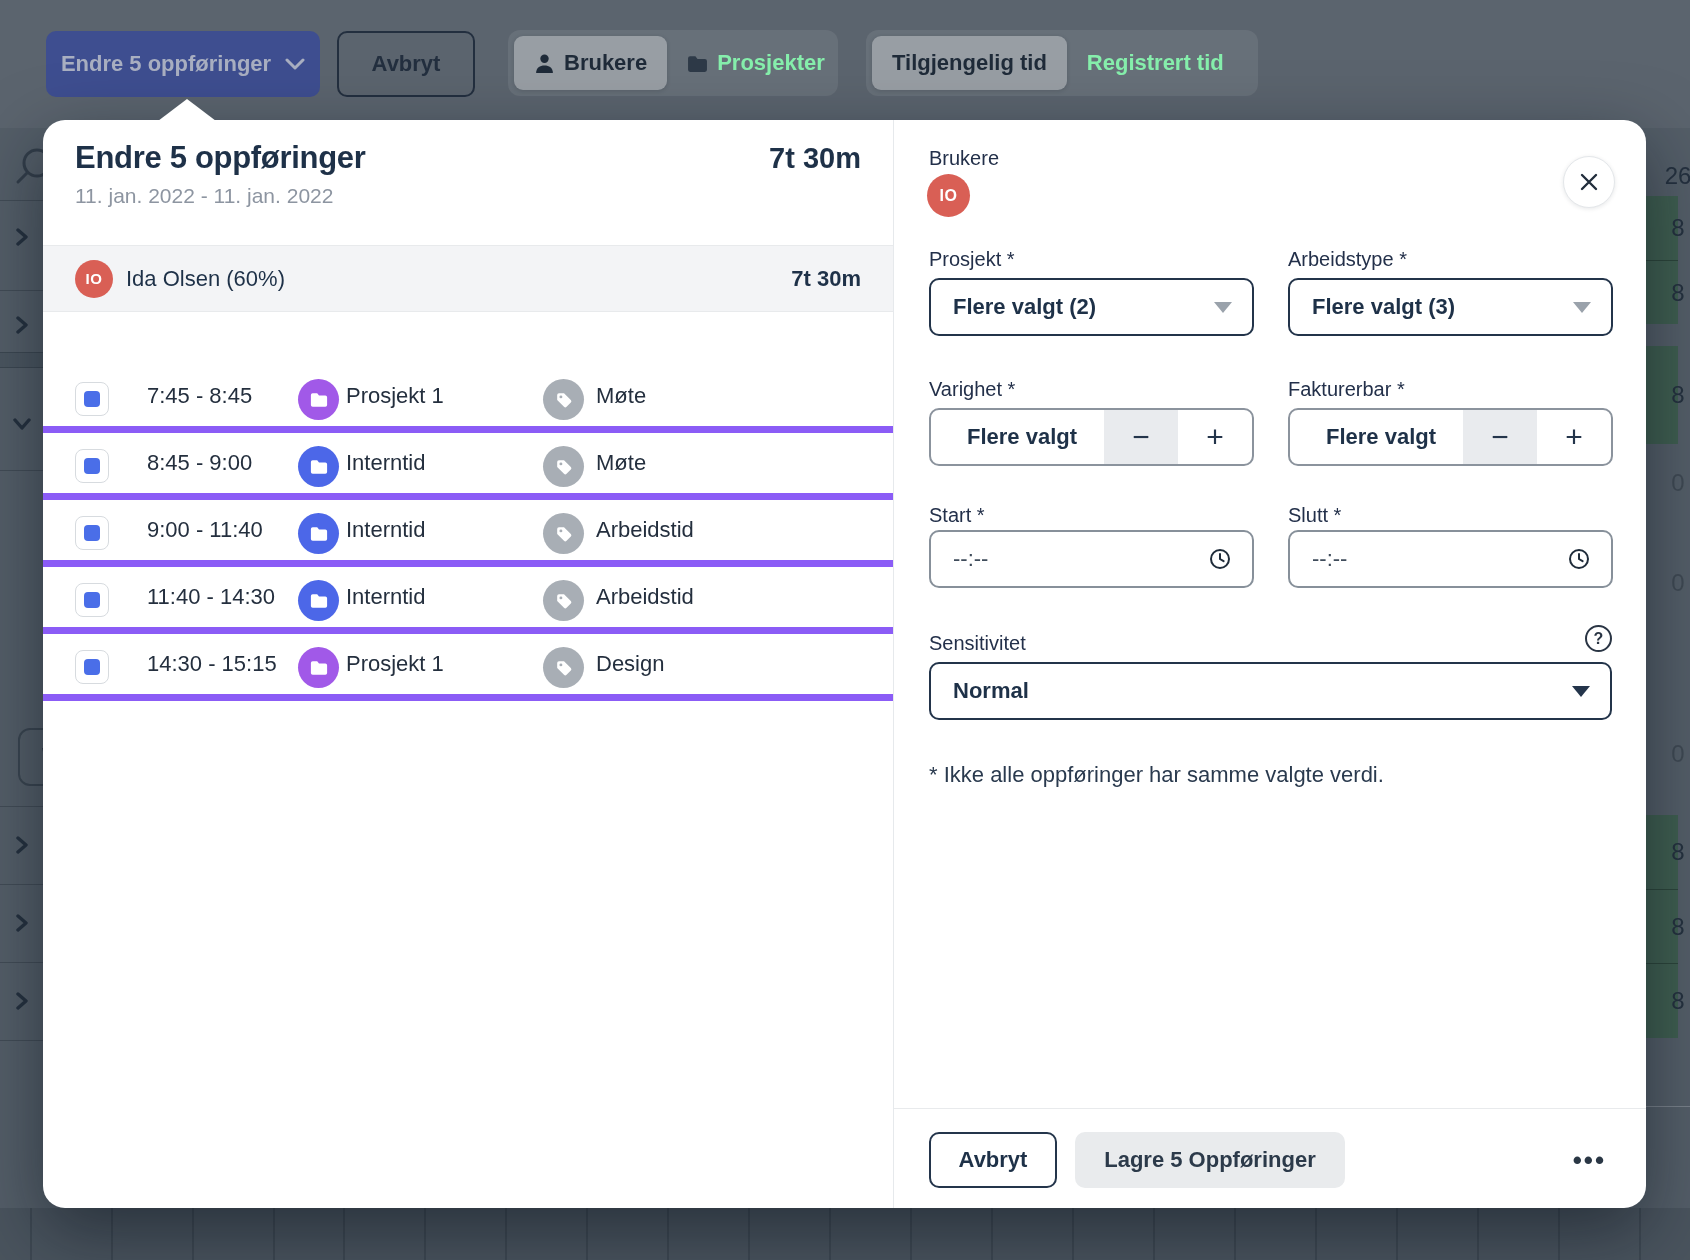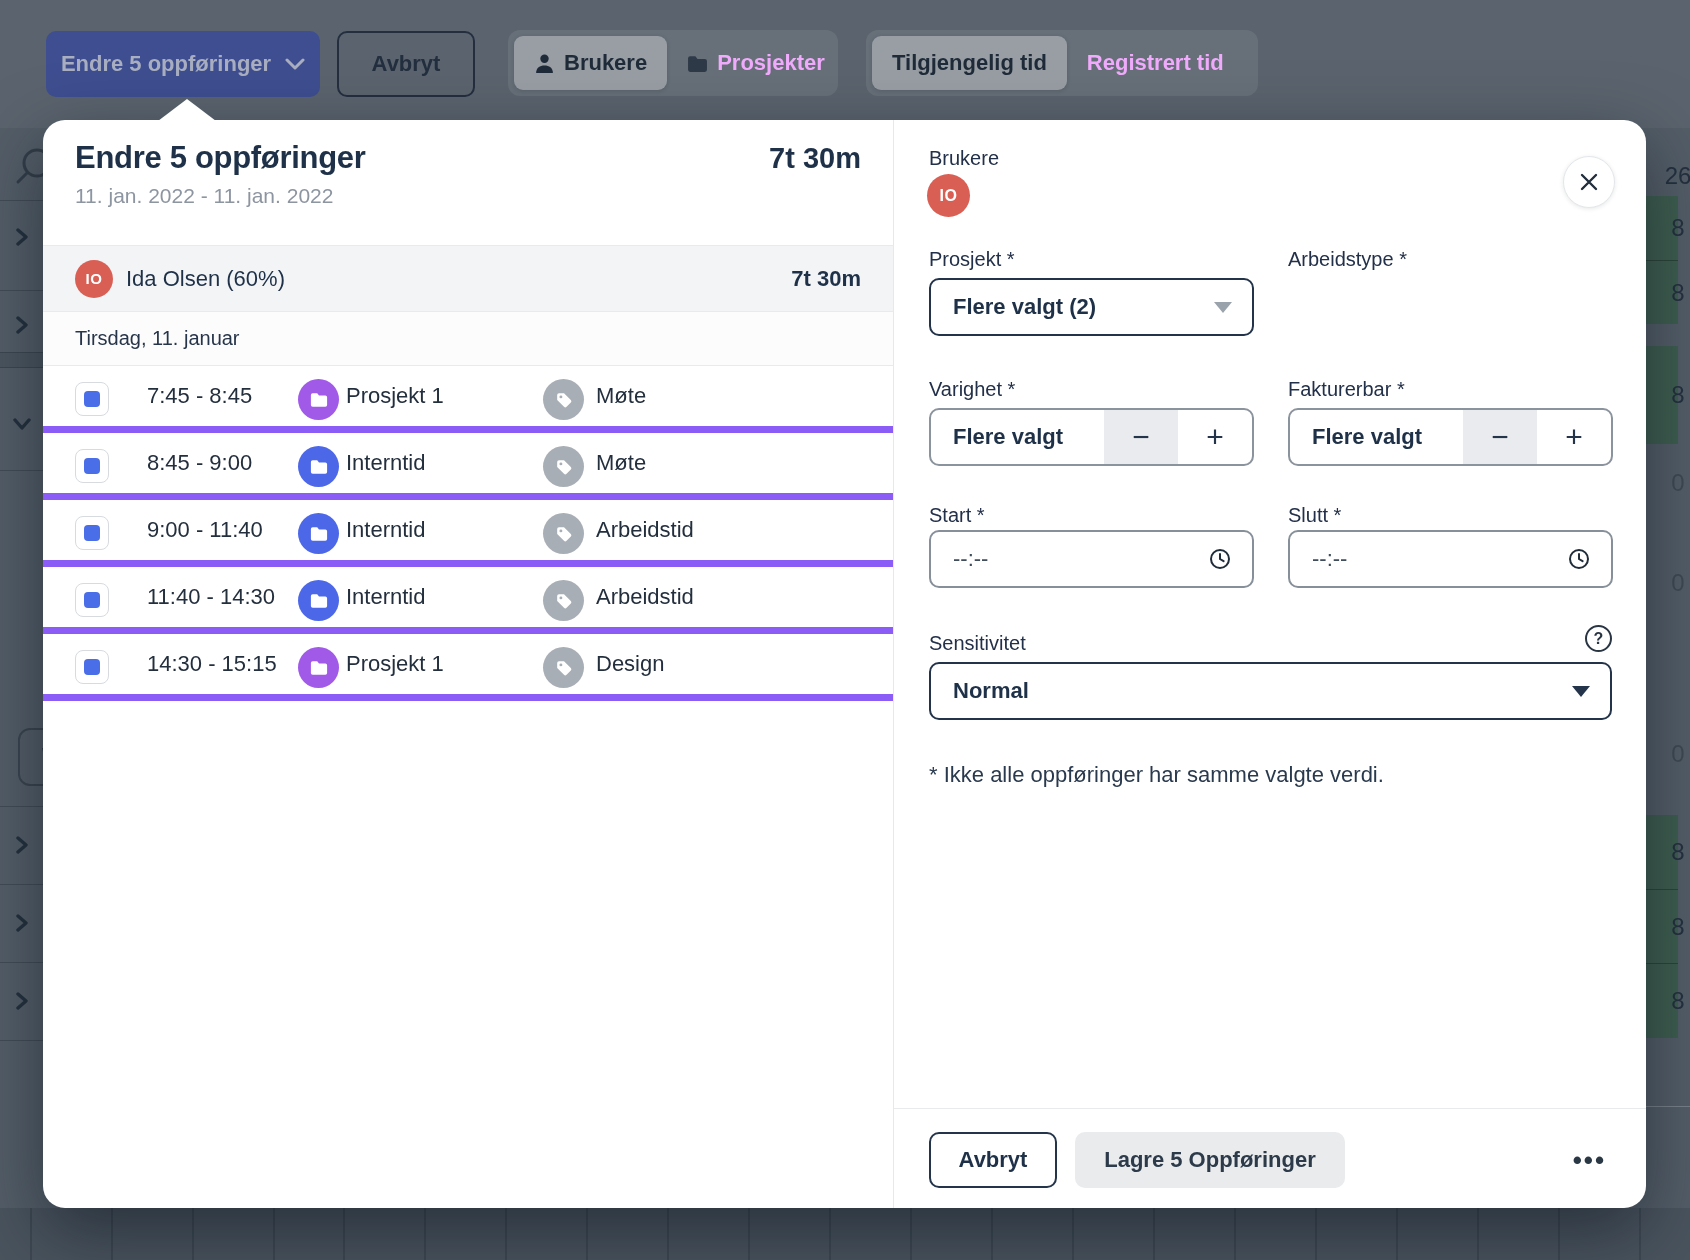--- a/index.html
+++ b/index.html
@@ -15,21 +15,21 @@
   
   .btn-edit{position:absolute;left:46px;top:31px;width:274px;height:66px;background:#3e4e90;border-radius:10px;
     display:flex;align-items:center;justify-content:center;gap:14px;color:#a9afc1;font-size:22px;font-weight:600;}
   .btn-avbryt-top{position:absolute;left:337px;top:31px;width:138px;height:66px;border:2px solid #232f3f;border-radius:10px;
     display:flex;align-items:center;justify-content:center;color:#232f3f;font-size:22px;font-weight:600;}
   .toggle{position:absolute;top:30px;height:66px;background:rgba(255,255,255,.08);border-radius:12px;
     display:flex;align-items:center;padding:6px;}
   .toggle1{left:508px;width:330px;}
   .toggle2{left:866px;width:392px;}
   .seg{height:54px;border-radius:9px;display:flex;align-items:center;justify-content:center;gap:9px;
-    padding:0 20px;font-size:22px;font-weight:600;color:#f0abfc;white-space:nowrap;}
+    padding:0 20px;font-size:22px;font-weight:600;color:#86efac;white-space:nowrap;}
   .seg.active{background:rgba(255,255,255,.32);color:#1f2b39;box-shadow:0 1px 4px rgba(20,30,40,.18);}
 
   
   .hl{position:absolute;left:0;width:43px;height:1px;background:rgba(28,38,48,.30);}
   .band{position:absolute;left:0;top:352px;width:43px;height:16px;background:rgba(20,30,40,.12);
     border-top:1px solid rgba(28,38,48,.30);border-bottom:1px solid rgba(28,38,48,.30);}
   .chev{position:absolute;left:13px;width:18px;height:18px;}
   .w-btn{position:absolute;left:18px;top:728px;width:70px;height:58px;border:2px solid #3a4550;border-radius:12px;
     color:#2c3845;font-size:24px;font-weight:600;display:flex;align-items:center;padding-left:22px;}
 
@@ -82,21 +82,21 @@
   .f-avatar{position:absolute;left:33px;top:54px;width:43px;height:43px;border-radius:50%;background:#d95f55;color:#fff;
     font-weight:700;font-size:16px;display:flex;align-items:center;justify-content:center;letter-spacing:.5px;}
   .close-btn{position:absolute;right:31px;top:36px;width:52px;height:52px;border:1.5px solid #e4e7ea;border-radius:50%;
     background:#fff;box-shadow:0 1px 4px rgba(20,30,40,.10);display:flex;align-items:center;justify-content:center;}
   .field{position:absolute;height:58px;border-radius:10px;background:#fff;display:flex;align-items:center;}
   .dd{border:2px solid #23344a;padding:0 22px;}
   .dd .val,.stepper .val{font-size:22px;font-weight:700;color:#1e3148;}
   .dd-caret{position:absolute;right:20px;top:50%;margin-top:-5px;width:0;height:0;
     border-left:9px solid transparent;border-right:9px solid transparent;border-top:11px solid #9aa2ab;}
   .dd-caret.dark{border-top-color:#24354b;}
-  .stepper{border:2px solid #8b939d;padding:0 22px;overflow:hidden;}
+  .stepper{border:2px solid #8b939d;padding:0 36px;overflow:hidden;}
   .zone{position:absolute;top:0;bottom:0;width:74px;display:flex;align-items:center;justify-content:center;
     font-size:30px;font-weight:400;color:#24354b;}
   .z-minus{right:74px;background:#e9ebee;}
   .z-plus{right:0;border-radius:0 8px 8px 0;}
   .time-field{border:2px solid #87909a;padding:0 22px;}
   .time-field .ph{font-size:22px;color:#3f4c5b;}
   .clock{position:absolute;right:20px;top:50%;margin-top:-12px;}
   .help-btn{position:absolute;right:34px;top:505px;width:27px;height:27px;border:2px solid #2a3544;border-radius:50%;
     color:#2a3544;font-size:16px;font-weight:700;display:flex;align-items:center;justify-content:center;}
   .note{position:absolute;left:35px;top:642px;font-size:22px;color:#2a3a4e;}
@@ -228,23 +228,20 @@
       <div class="m-title">Endre 5 oppføringer</div>
       <div class="m-total">7t 30m</div>
       <div class="m-sub">11. jan. 2022 - 11. jan. 2022</div>
 
       <div class="user-row">
         <div class="avatar">IO</div>
         <div class="user-name">Ida Olsen (60%)</div>
         <div class="user-total">7t 30m</div>
       </div>
 
-      <div class="day-row">
-        <span>Tirsdag, 11. januar</span>
-      </div>
 
       <div class="entries">
 
         <div class="entry">
           <div class="e-check">
               <div class="fill"></div>
             </div>
           <div class="e-cell e-time">7:45 - 8:45</div>
           <div class="e-badge" style="background: rgb(161, 89, 232);">
             <svg width="18" height="15" viewBox="0 0 20 16">
@@ -353,20 +350,24 @@
         </svg>
       </div>
 
       <div class="f-label" style="left:35px;top:128px">Prosjekt *</div>
       <div class="f-label" style="left:394px;top:128px">Arbeidstype *</div>
 
       <div class="field dd" style="left:35px;top:158px;width:325px">
         <span class="val">Flere valgt (2)</span>
         <span class="dd-caret"></span>
       </div>
+      <div class="field dd" style="left:394px;top:158px;width:325px">
+        <span class="val">Flere valgt (3)</span>
+        <span class="dd-caret"></span>
+      </div>
 
       <div class="f-label" style="left:35px;top:258px">Varighet *</div>
       <div class="f-label" style="left:394px;top:258px">Fakturerbar *</div>
 
       <div class="field stepper" style="left:35px;top:288px;width:325px">
         <span class="val">Flere valgt</span>
         <div class="zone z-minus">−</div>
         <div class="zone z-plus">+</div>
       </div>
       <div class="field stepper" style="left:394px;top:288px;width:325px">

